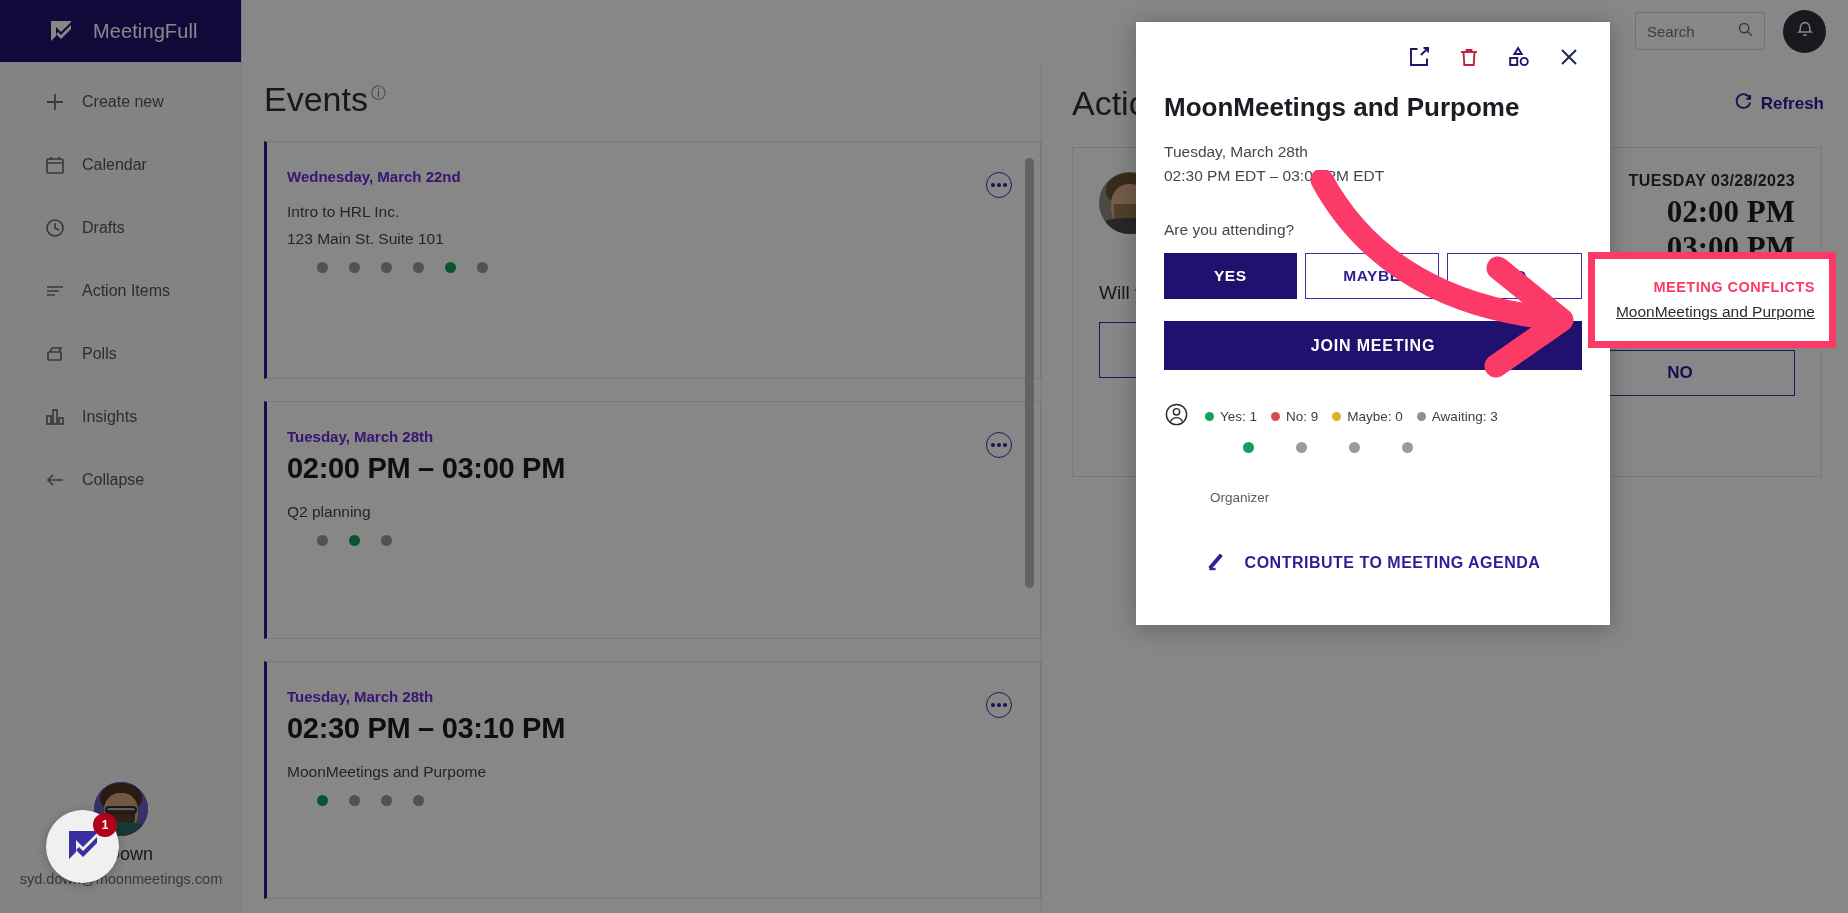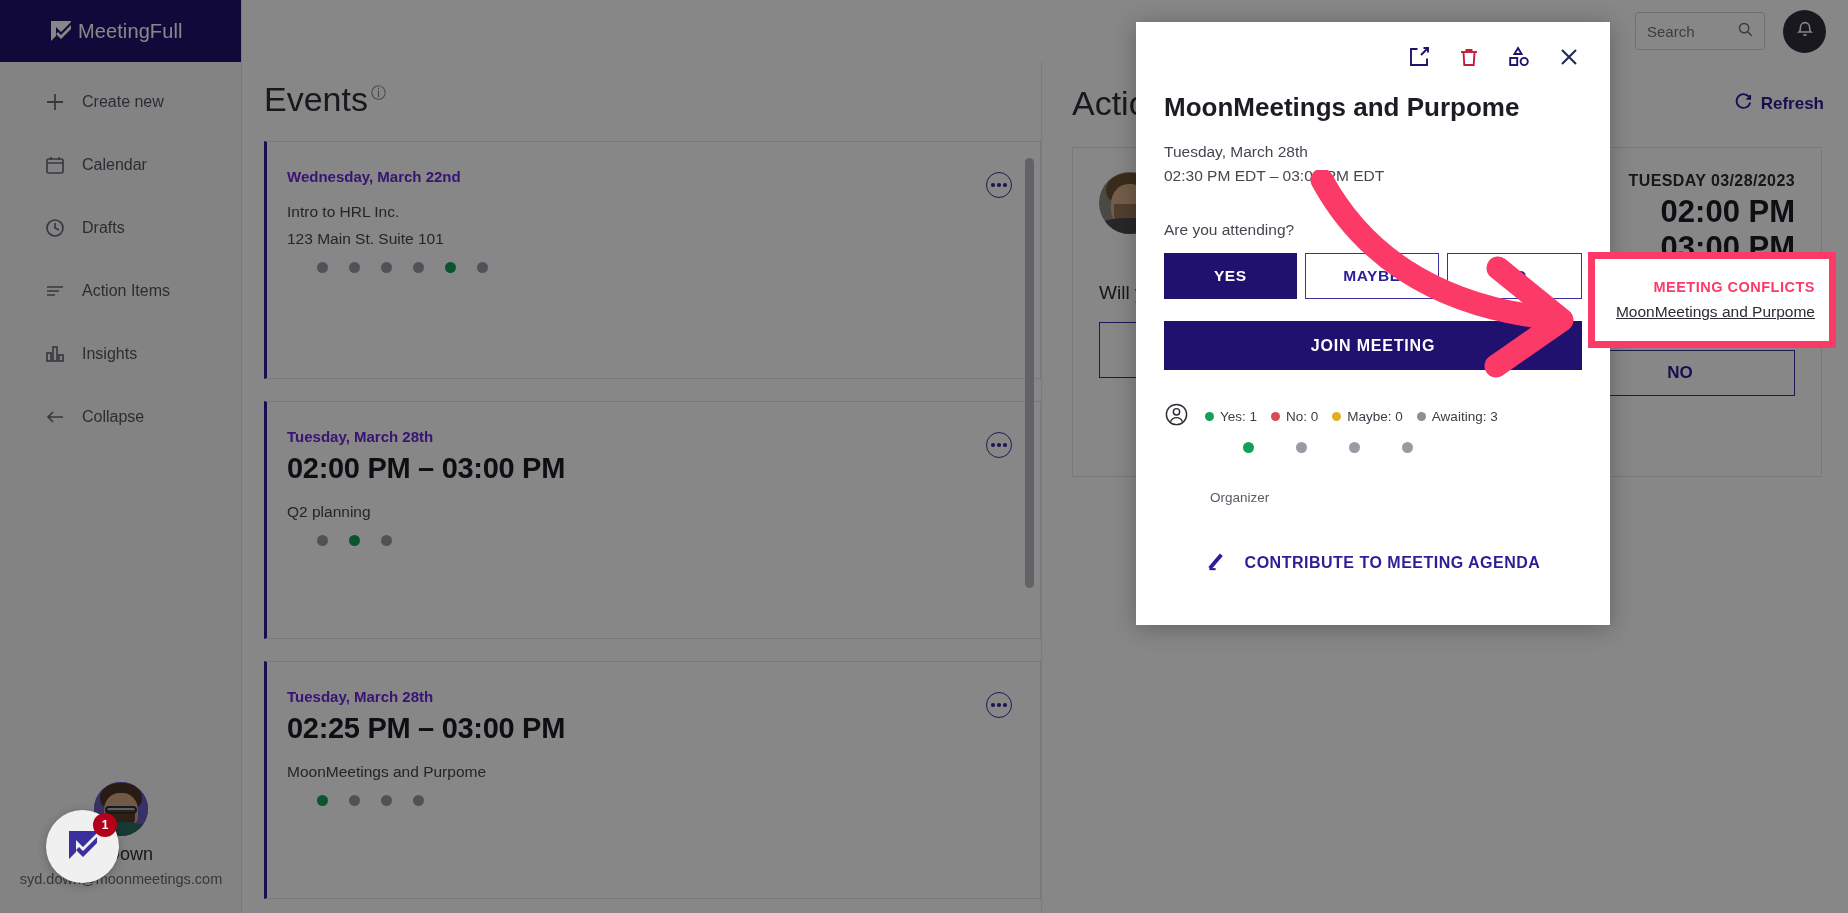--- a/index.html
+++ b/index.html
@@ -25,21 +25,21 @@
 
   
   .sidebar {
     position: absolute; left: 0; top: 0;
     width: 242px; height: 913px;
     background: #f7f7fa;
     border-right: 1px solid #e6e6ee;
   }
   .brand {
     height: 62px; background: #21116e;
-    display: flex; align-items: center; gap: 4px;
+    display: flex; align-items: center; gap: 19px;
     padding-left: 48px;
   }
   .brand-logo { width: 26px; height: 26px; flex: 0 0 auto; }
   .brand-name {
     color: #fff; font-size: 20px; letter-spacing: .1px;
   }
   .nav { padding-top: 8px; }
   .nav-item {
     position: relative;
     display: flex; align-items: center; gap: 16px;
@@ -155,21 +155,21 @@
     margin-top: 24px; margin-right: 26px;
     border: 1px solid #e3e3ec; background: #fff;
     padding: 24px 26px; height: 330px; display: flex;
   }
   .ac-left { flex: 1; }
   .ac-avatar { width: 62px; height: 62px; border-radius: 50%; overflow: hidden; }
   .ac-q { font-size: 19px; color: #2c2c34; margin-top: 48px; }
   .ac-input { margin-top: 18px; height: 56px; border: 1px solid #3b2fa0; background: #fff; width: 330px;}
   .ac-right { width: 270px; text-align: right; }
   .ac-day { font-size: 16px; font-weight: bold; color: #2c2c34; letter-spacing: .4px;}
-  .ac-time { font-size: 31px; font-weight: bold; color: #1c1c24; margin-top: 4px; }
+  .ac-time { font-size: 31px; font-weight: bold; color: #1c1c24; margin-top: 4px; font-family: Liberation Serif, serif; }
   .ac-suggest { display: flex; align-items: center; justify-content: flex-end; gap: 10px; margin-top: 42px; color: #2b1e96; font-size: 16px; font-weight: bold; letter-spacing: .4px;}
   .ac-no {
     margin-top: 18px; margin-left: auto; width: 230px; height: 46px;
     border: 1.4px solid #3b2fa0; color: #2b1e96; font-size: 17px; font-weight: bold;
     display: flex; align-items: center; justify-content: center;
   }
 
   
   .modal {
     position: absolute; left: 1136px; top: 22px;
@@ -281,20 +281,29 @@
           <span class="nav-ico">
             <svg viewBox="0 0 22 22" width="22" height="22">
                 <path d="M3 7 L19 7 M3 11 L15 11 M3 15 L11 15"></path>
               </svg>
           </span>
           <span>Action Items</span>
         </div>
         <div class="nav-item">
           <span class="nav-ico">
             <svg viewBox="0 0 22 22" width="22" height="22">
+                <rect x="4" y="9" width="13" height="8" rx="1"></rect>
+                <path d="M6 9 L8 5 L17 5 L15 9"></path>
+              </svg>
+          </span>
+          <span>Polls</span>
+        </div>
+        <div class="nav-item">
+          <span class="nav-ico">
+            <svg viewBox="0 0 22 22" width="22" height="22">
               <rect x="3" y="10" width="4" height="8"></rect>
                 <rect x="9" y="4" width="4" height="14"></rect>
                 <rect x="15" y="12" width="4" height="6"></rect>
             </svg>
           </span>
           <span>Insights</span>
         </div>
         <div class="nav-item">
           <span class="nav-ico">
             <svg viewBox="0 0 22 22" width="22" height="22">
@@ -408,21 +417,21 @@
             </div>
             <div class="ev-menu">
                 <i></i>
                 <i></i>
                 <i></i>
               </div>
           </div>
 
           <div class="event-card">
             <div class="ev-date">Tuesday, March 28th</div>
-            <div class="ev-time">02:25 PM – 03:00 PM</div>
+            <div class="ev-time">02:30 PM – 03:10 PM</div>
             <div class="ev-desc">MoonMeetings and Purpome</div>
             <div class="avatars">
               <span class="av">
                   <span class="face"><span class="f"><span class="f-bg" style="background:#6b5ec4"></span><span class="hair" style="background:#4a3424"></span><span class="skin" style="background:#d8a87f"></span><span class="glass" style="border-color:#20304f;background:rgba(140,190,220,.5)"></span><span class="beard" style="background:#3f2d1f;opacity:.85"></span><span class="body" style="background:#2f6b60"></span></span></span>
                   <span class="dot green"></span>
                 </span>
               <span class="av">
                   <span class="face"><span class="f"><span class="f-bg" style="background:#a59a8e"></span><span class="hair" style="background:#6b4522"></span><span class="skin" style="background:#e9c09b"></span><span class="body" style="background:#efe6dc"></span></span></span>
                   <span class="dot"></span>
                 </span>
@@ -548,21 +557,21 @@
             <path d="M6.8 20.6a6.6 6.6 0 0 1 12.4 0"></path>
         </svg>
       </span>
       <span class="stat-legend">
         <span class="stat">
             <i class="sdot" style="background:#13a05a"></i>
             <span>Yes: 1</span>
           </span>
         <span class="stat">
             <i class="sdot" style="background:#d94a52"></i>
-            <span>No: 0</span>
+            <span>No: 9</span>
           </span>
         <span class="stat">
             <i class="sdot" style="background:#e0b020"></i>
             <span>Maybe: 0</span>
           </span>
         <span class="stat">
             <i class="sdot" style="background:#8e8e99"></i>
             <span>Awaiting: 3</span>
           </span>
       </span>

